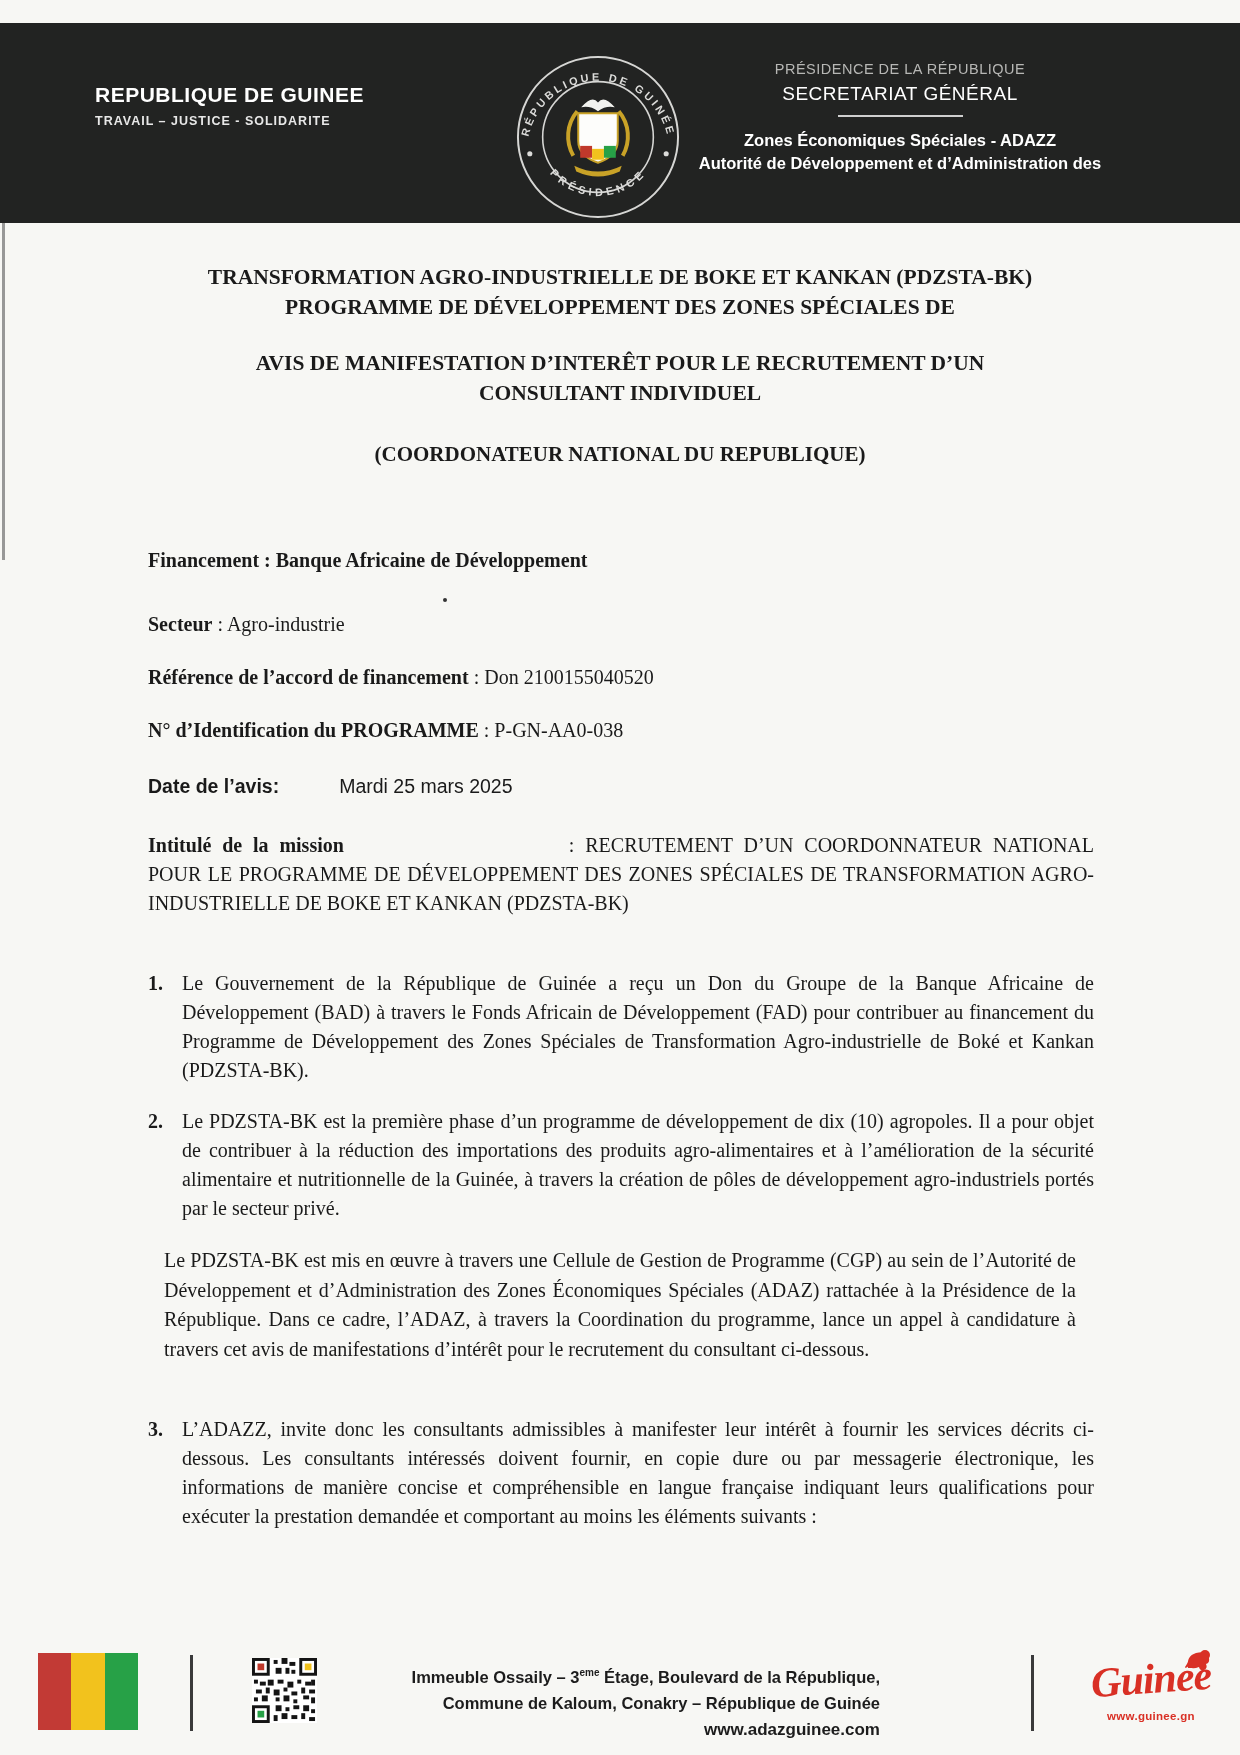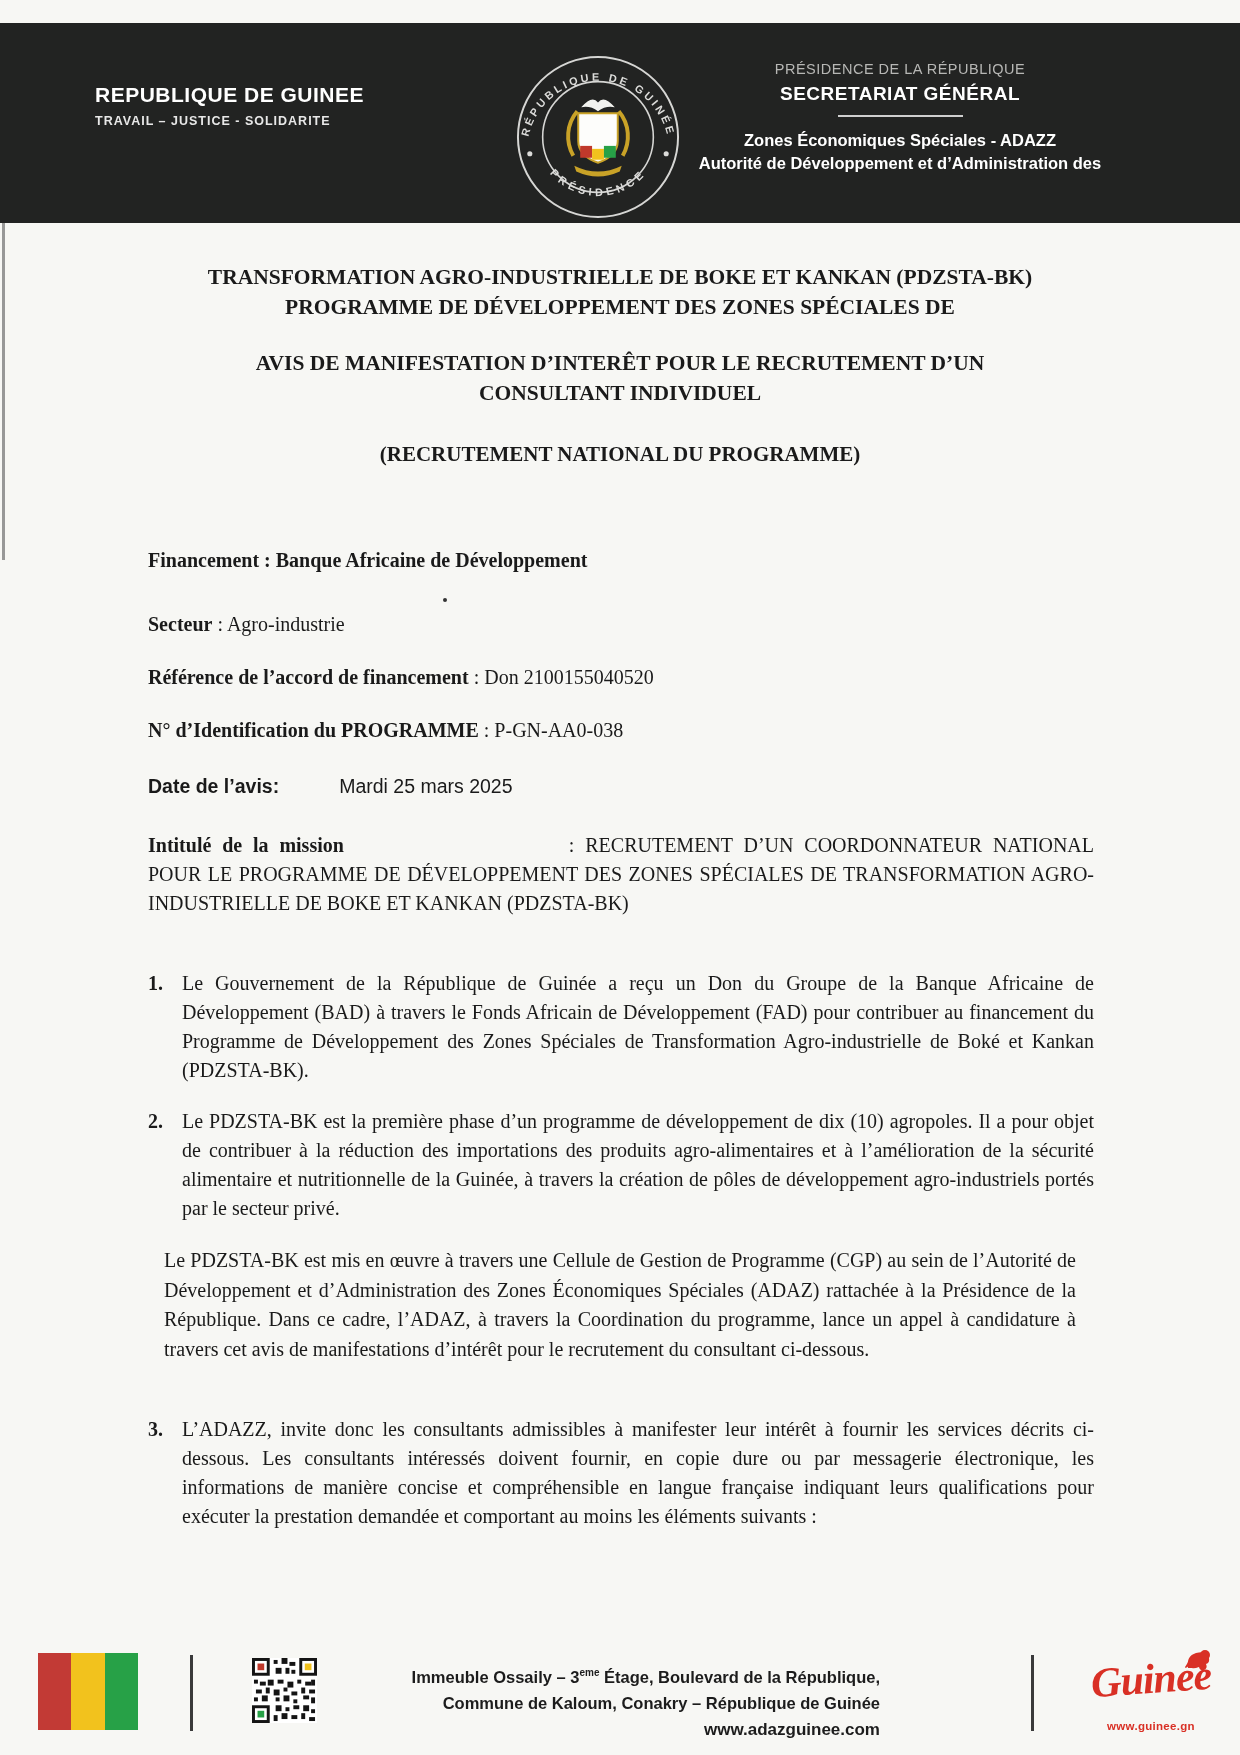--- a/index.html
+++ b/index.html
@@ -11,21 +11,21 @@
 
   
   .band{position:absolute;left:0;top:23px;width:1240px;height:200px;background:#222322;}
   .band-left{position:absolute;left:95px;top:60px;width:310px;text-align:left;
     font-family:"Liberation Sans",sans-serif;color:#fff;}
   .band-left .t1{font-size:21px;font-weight:700;letter-spacing:.5px;}
   .band-left .t2{font-size:12.5px;font-weight:700;letter-spacing:1px;color:#e8e8e8;margin-top:7px;}
   .band-right{position:absolute;left:660px;top:38px;width:480px;text-align:center;
     font-family:"Liberation Sans",sans-serif;color:#fff;}
   .band-right .r1{font-size:14.5px;color:#b7b7b5;letter-spacing:.5px;}
-  .band-right .r2{font-size:19px;font-weight:700;letter-spacing:.5px;margin-top:6px;}
+  .band-right .r2{font-size:19px;font-weight:400;letter-spacing:.5px;margin-top:6px;}
   .band-right .rule{width:125px;height:2px;background:#cfcfcf;margin:10px auto 12px auto;}
   .band-right .r3{font-size:16.5px;font-weight:700;line-height:23px;}
   .seal{position:absolute;left:514px;top:30px;}
 
   
   .title-main{position:absolute;left:120px;top:262px;width:1000px;text-align:center;
     font-size:21.5px;font-weight:700;line-height:30px;}
   .title-avis{position:absolute;left:120px;top:348px;width:1000px;text-align:center;
     font-size:21.5px;font-weight:700;line-height:30px;}
   .title-coord{position:absolute;left:120px;top:442px;width:1000px;text-align:center;
@@ -62,21 +62,21 @@
   .addr{position:absolute;left:320px;top:1660px;width:560px;text-align:right;
     font-family:"Liberation Sans",sans-serif;font-size:16.5px;font-weight:700;
     color:#1c1c1c;line-height:26.5px;}
   .addr sup{font-size:10px;}
   .addr .site{font-size:17px;font-weight:700;}
   .gn-logo{position:absolute;left:1062px;top:1656px;width:178px;text-align:center;
     color:#d93025;font-family:"Liberation Serif",serif;}
   .gn-logo .word{font-size:42px;font-weight:700;font-style:italic;letter-spacing:-1px;
     transform:rotate(-4deg);display:inline-block;line-height:46px;}
   .gn-logo .site{font-family:"Liberation Sans",sans-serif;font-size:11.5px;font-weight:700;
-    margin-top:18px;letter-spacing:.3px;}
+    margin-top:8px;letter-spacing:.3px;}
   .elephant{position:absolute;left:118px;top:-8px;}
 </style>
 </head>
 <body>
 
 <div class="page">
   <div class="scan-edge"></div>
 
   <div class="band">
     <div class="band-left">
@@ -121,21 +121,21 @@
   </div>
 
   <div class="title-main">
     <div>TRANSFORMATION AGRO-INDUSTRIELLE DE BOKE ET KANKAN (PDZSTA-BK)</div>
     <div>PROGRAMME DE DÉVELOPPEMENT DES ZONES SPÉCIALES DE</div>
   </div>
   <div class="title-avis">
     <div>AVIS DE MANIFESTATION D’INTERÊT POUR LE RECRUTEMENT D’UN</div>
     <div>CONSULTANT INDIVIDUEL</div>
   </div>
-  <div class="title-coord">(RECRUTEMENT NATIONAL DU PROGRAMME)</div>
+  <div class="title-coord">(COORDONATEUR NATIONAL DU REPUBLIQUE)</div>
 
   <div class="frow" style="top:549px;">
     <span class="lab">Financement</span><span class="lab"> : </span><span class="val-b">Banque Africaine de Développement</span>
   </div>
   <div class="stray-dot"></div>
   <div class="frow" style="top:613px;">
     <span class="lab">Secteur</span><span> : </span><span>Agro-industrie</span>
   </div>
   <div class="frow" style="top:666px;">
     <span class="lab">Référence de l’accord de financement</span><span> : </span><span>Don 2100155040520</span>

